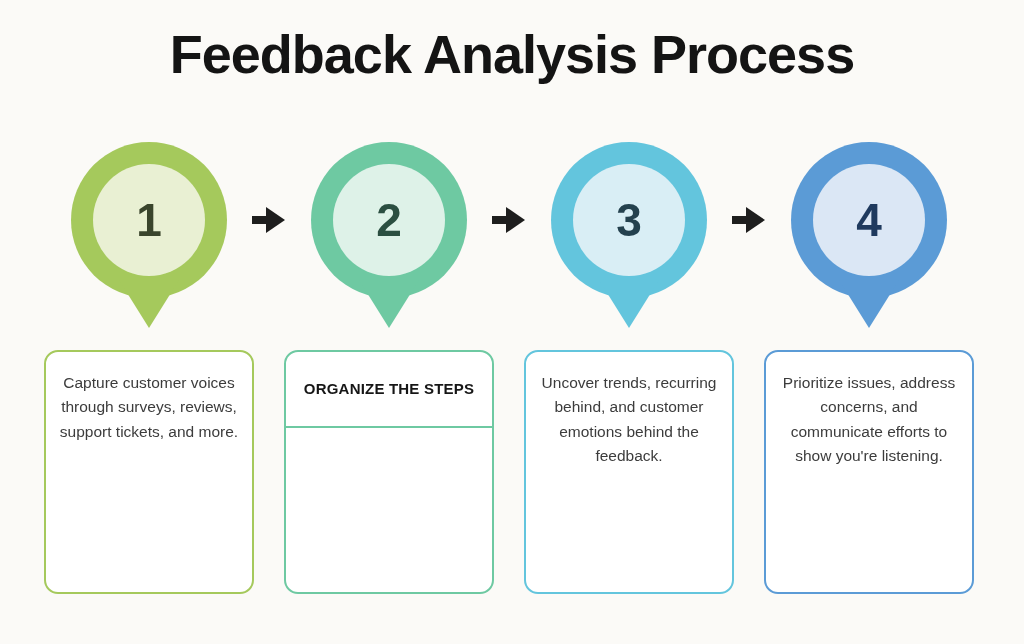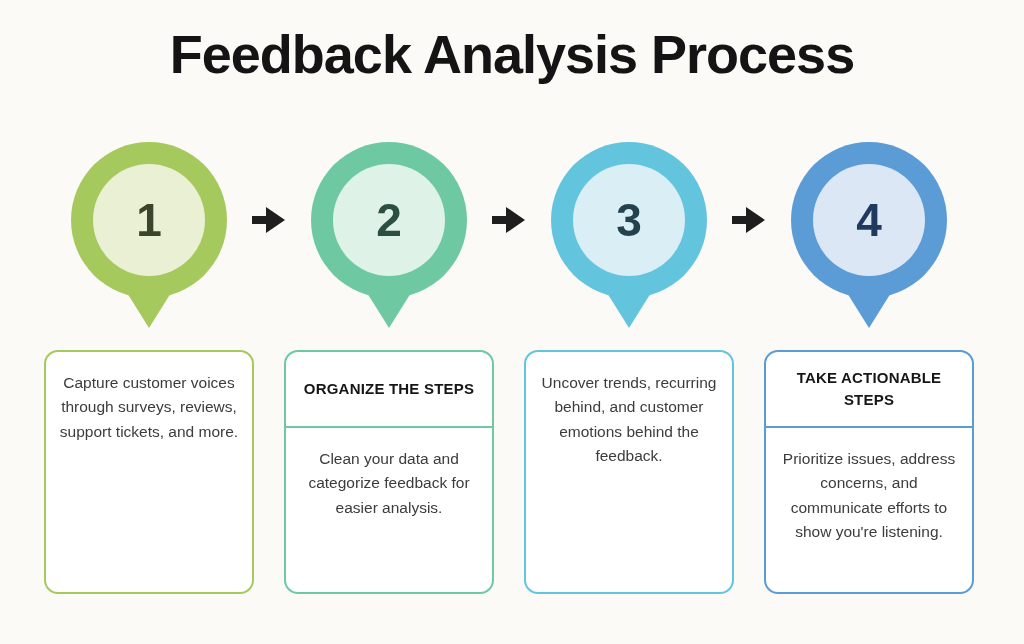--- a/index.html
+++ b/index.html
@@ -122,21 +122,20 @@
     <div class="pin">
       <svg width="160" height="188" viewBox="0 0 160 188">
         <circle class="pin-ring" cx="80" cy="78" r="78"></circle>
         <path class="pin-ring" d="M50 138 L80 186 L110 138 Z"></path>
         <circle class="pin-inner" cx="80" cy="78" r="56"></circle>
       </svg>
       <div class="pin-number">2</div>
     </div>
     <div class="card">
       <div class="card-header">ORGANIZE THE STEPS</div>
-      <div class="card-body">Clean your data and categorize feedback for easier analysis.</div>
     </div>
   </div>
 
   <div class="column" style="--accent: #63c5dd; --light: #d9eef5; --num: #24414e;">
     <div class="pin">
       <svg width="160" height="188" viewBox="0 0 160 188">
         <circle class="pin-ring" cx="80" cy="78" r="78"></circle>
         <path class="pin-ring" d="M50 138 L80 186 L110 138 Z"></path>
         <circle class="pin-inner" cx="80" cy="78" r="56"></circle>
       </svg>
@@ -150,21 +149,20 @@
   <div class="column" style="--accent: #5b9bd6; --light: #dbe7f5; --num: #1f3a5e;">
     <div class="pin">
       <svg width="160" height="188" viewBox="0 0 160 188">
         <circle class="pin-ring" cx="80" cy="78" r="78"></circle>
         <path class="pin-ring" d="M50 138 L80 186 L110 138 Z"></path>
         <circle class="pin-inner" cx="80" cy="78" r="56"></circle>
       </svg>
       <div class="pin-number">4</div>
     </div>
     <div class="card">
-      <div class="card-header">TAKE ACTIONABLE STEPS</div>
       <div class="card-body">Prioritize issues, address concerns, and communicate efforts to show you're listening.</div>
     </div>
   </div>
 
 </div>
 
 <div class="arrow arrow-1">
   <svg width="34" height="28" viewBox="0 0 34 28">
       <rect x="0" y="10" width="16" height="8"></rect>
       <polygon points="14,1 33,14 14,27"></polygon>

